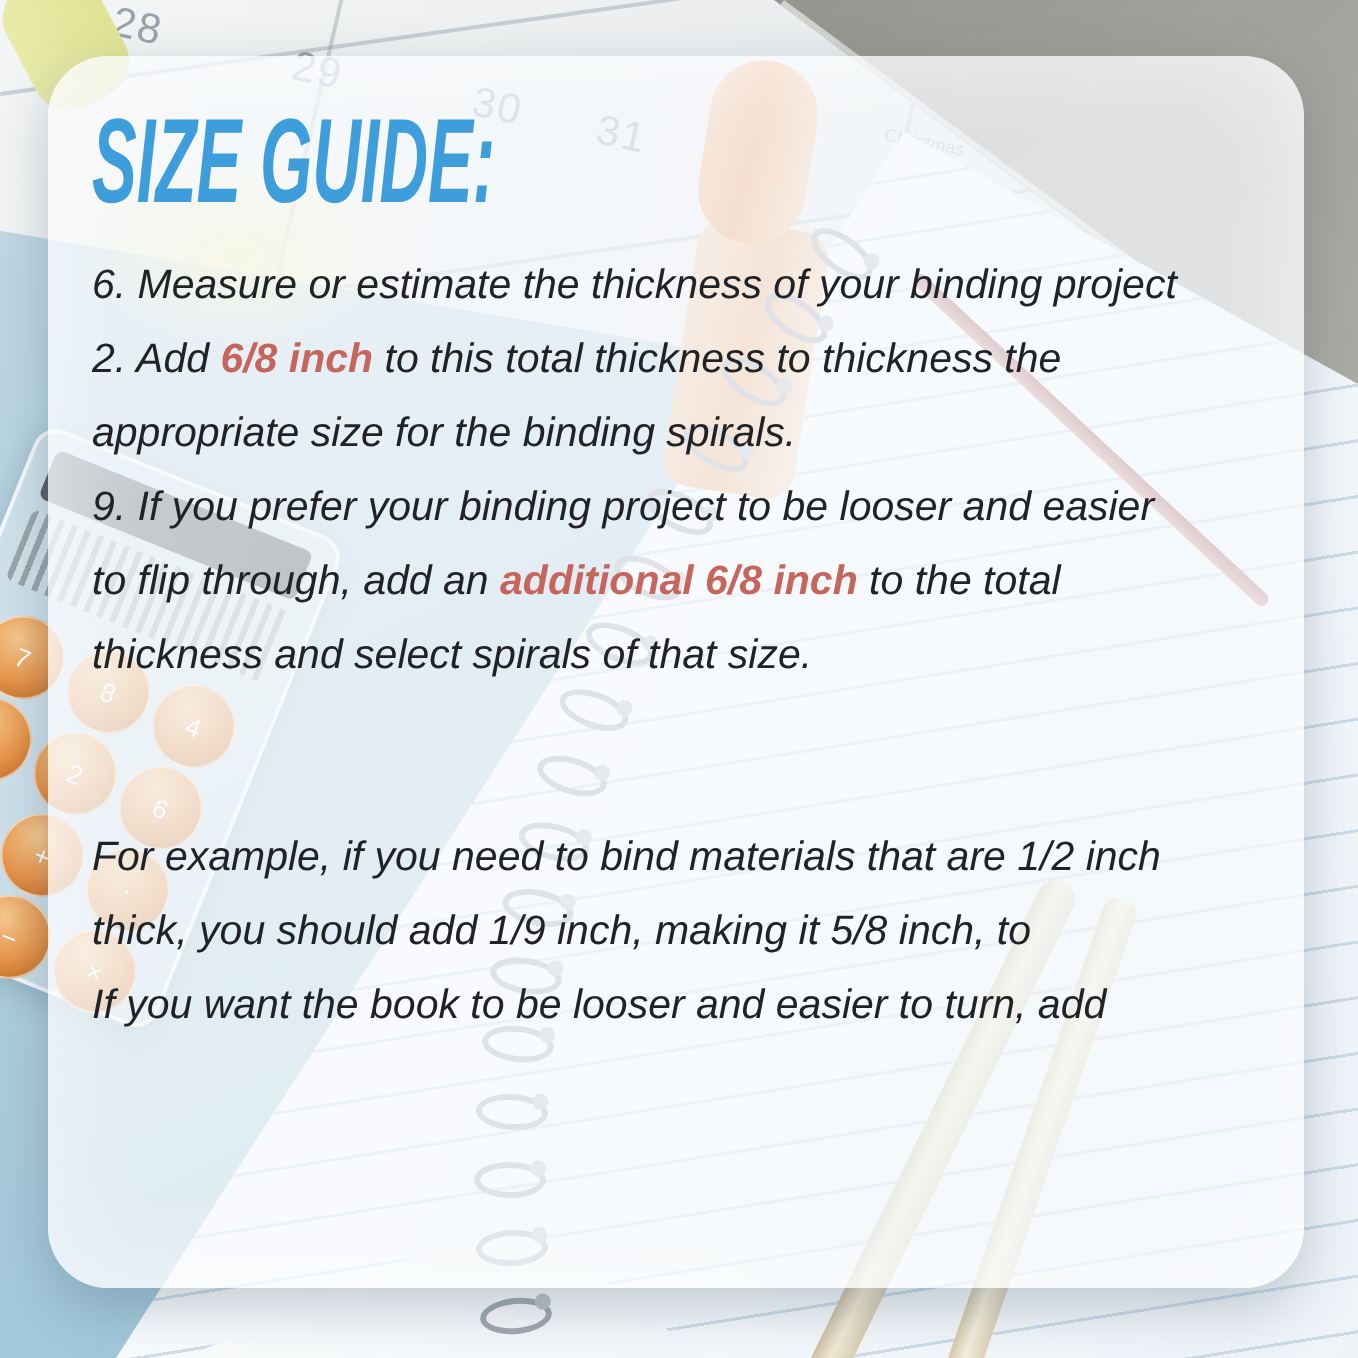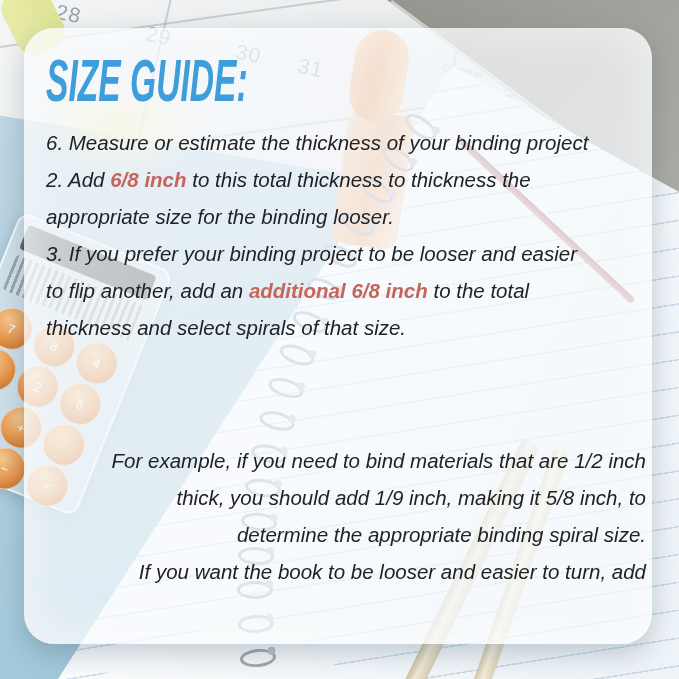--- a/index.html
+++ b/index.html
@@ -76,21 +76,21 @@
     box-shadow:0 10px 28px rgba(50,80,100,.28),inset 0 0 50px rgba(255,255,255,.55);
   }
   .content{position:absolute;left:22px;top:26px;width:600px;font-style:italic;}
   .title{
     margin:0 0 16px 0;font-size:60px;font-weight:700;line-height:54px;
     color:var(--title-blue,#3E9EDC);letter-spacing:0px;
     transform:scale(.56,1);transform-origin:left top;white-space:nowrap;
   }
   .para{margin:0;font-size:20.5px;line-height:37px;color:var(--body-text,#202226);white-space:nowrap;}
   .accent{color:var(--accent-red,#C5655B);font-weight:700;}
-  .example-block{margin-top:96px;text-align:right;}
+  .example-block{margin-top:64px;}
 </style>
 </head>
 <body>
 
 <div id="stage">
 
   <div class="calendar">
     <div class="cal-vline" style="left:150px;top:-10px"></div>
     <div class="cal-vline" style="left:448px;top:-10px"></div>
     <div class="cal-vline" style="left:640px;top:10px"></div>
@@ -150,23 +150,23 @@
       </div>
   </div>
   <div class="pencil pencil-1"></div>
   <div class="pencil pencil-2"></div>
 
   <div class="card">
     <div class="content">
       <h1 class="title">SIZE GUIDE:</h1>
       <div id="steps">
           <p class="para"><span>6. Measure or estimate the thickness of your binding project</span><br></p>
-          <p class="para"><span>2. Add </span><span class="accent">6/8 inch</span><span> to this total thickness to thickness the</span><br><span>appropriate size for the binding looser.</span></p>
-          <p class="para"><span>3. If you prefer your binding project to be looser and easier</span><br><span>to flip another, add an </span><span class="accent">additional 6/8 inch</span><span> to the total</span><br><span>thickness and select spirals of that size.</span></p>
+          <p class="para"><span>2. Add </span><span class="accent">6/8 inch</span><span> to this total thickness to thickness the</span><br><span>appropriate size for the binding spirals.</span></p>
+          <p class="para"><span>9. If you prefer your binding project to be looser and easier</span><br><span>to flip through, add an </span><span class="accent">additional 6/8 inch</span><span> to the total</span><br><span>thickness and select spirals of that size.</span></p>
         </div>
       <div id="example" class="example-block">
-          <p class="para"><span>For example, if you need to bind materials that are 1/2 inch</span><br><span>thick, you should add 1/9 inch, making it 5/8 inch, to</span><br><span>determine the appropriate binding spiral size.</span></p>
+          <p class="para"><span>For example, if you need to bind materials that are 1/2 inch</span><br><span>thick, you should add 1/9 inch, making it 5/8 inch, to</span><br></p>
           <p class="para"><span>If you want the book to be looser and easier to turn, add</span><br></p>
         </div>
     </div>
   </div>
 
 </div>
 
 </body></html>

